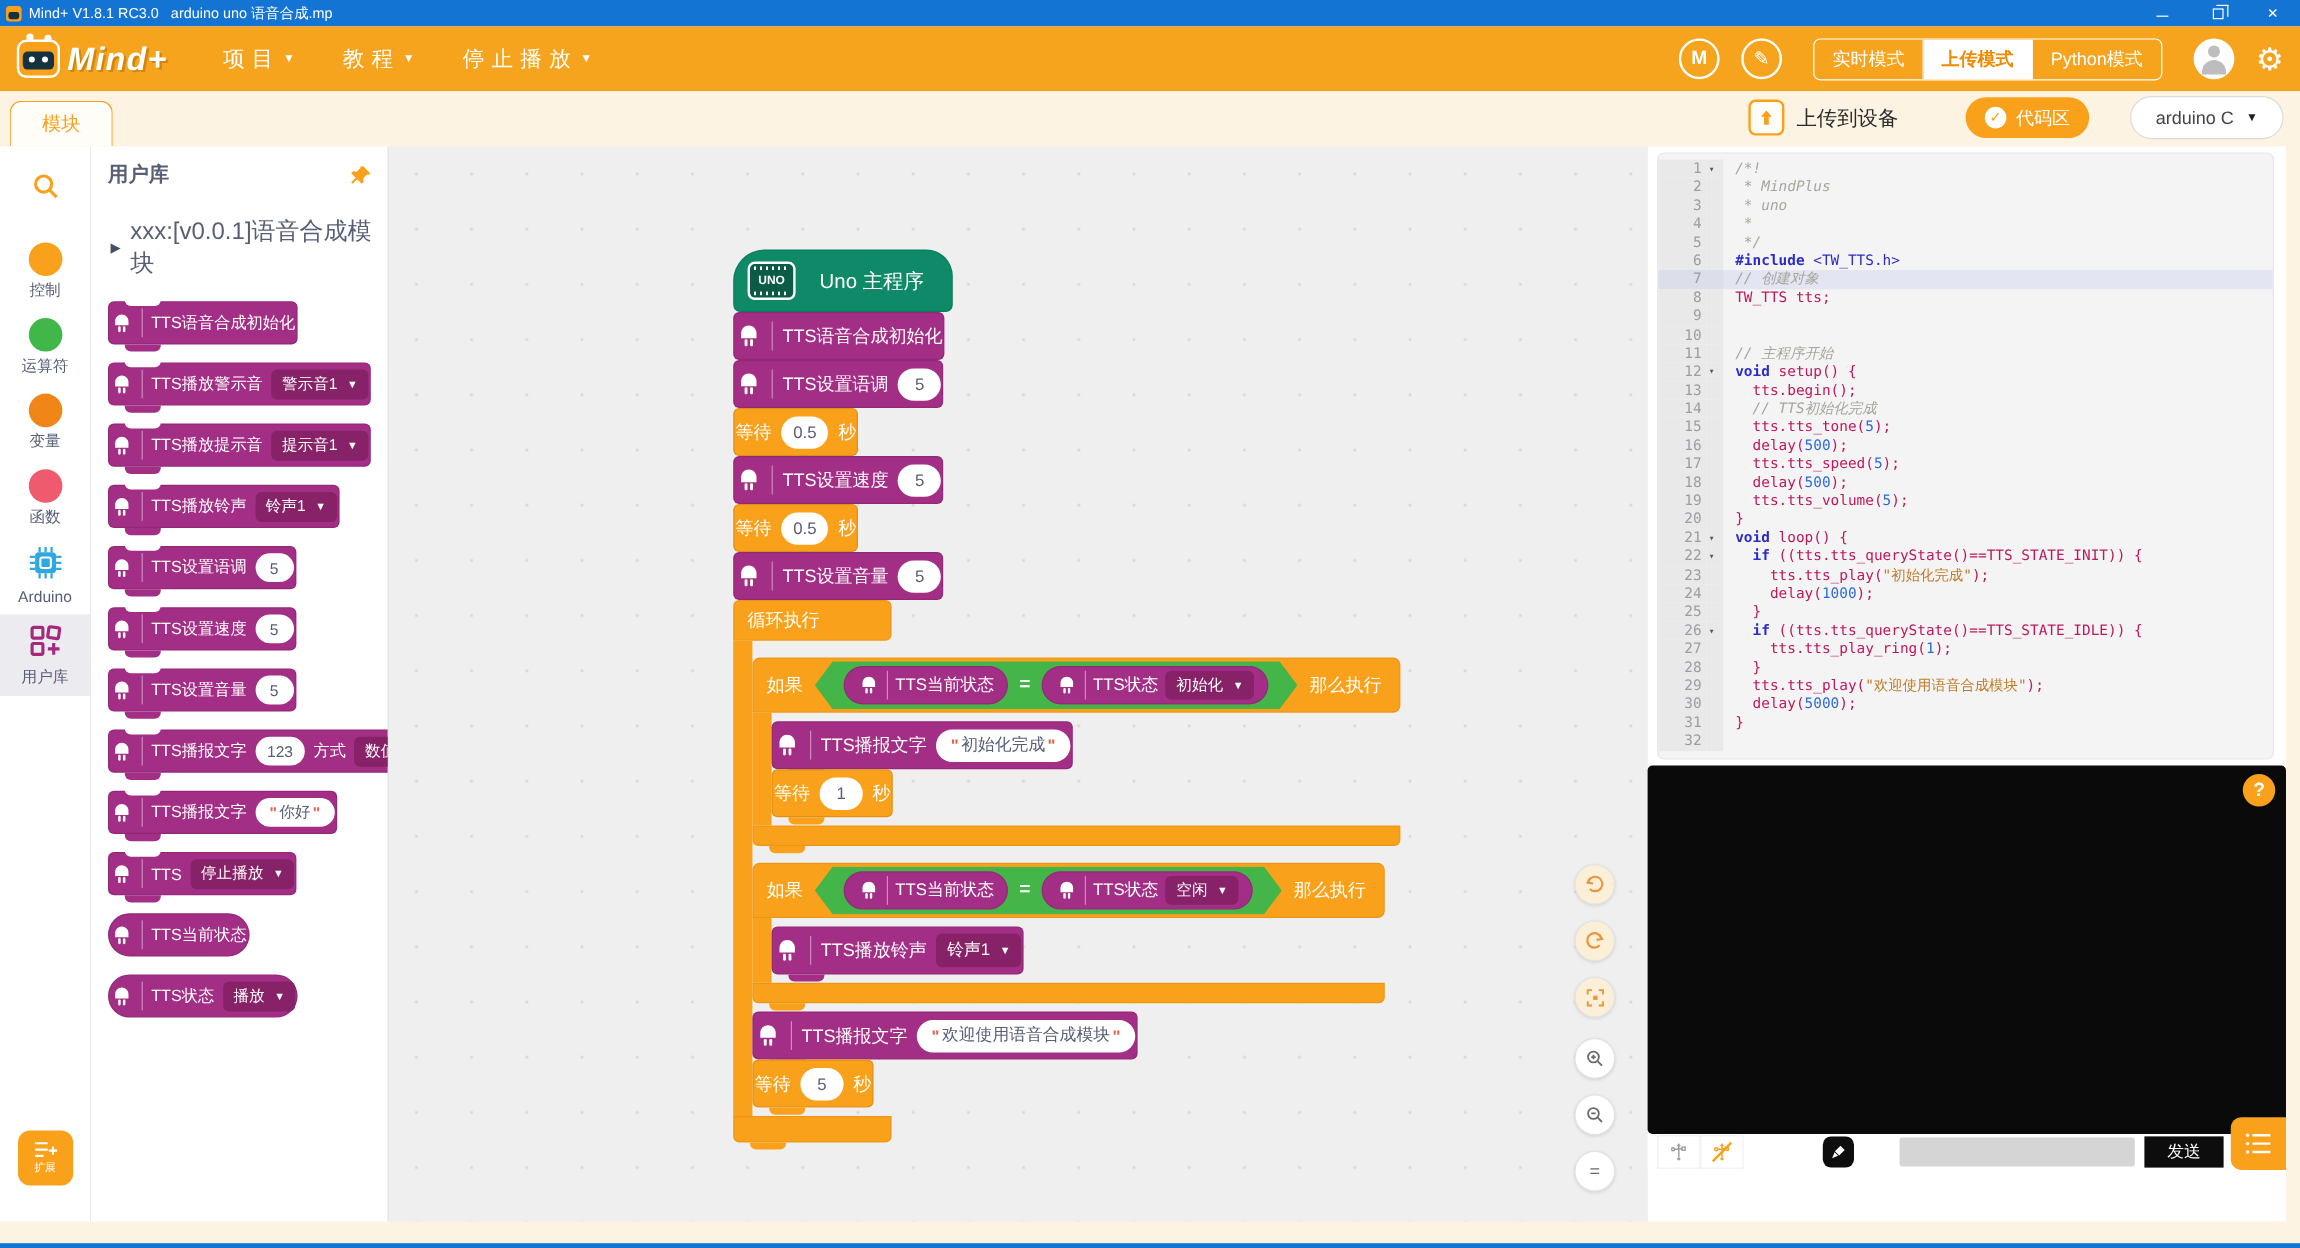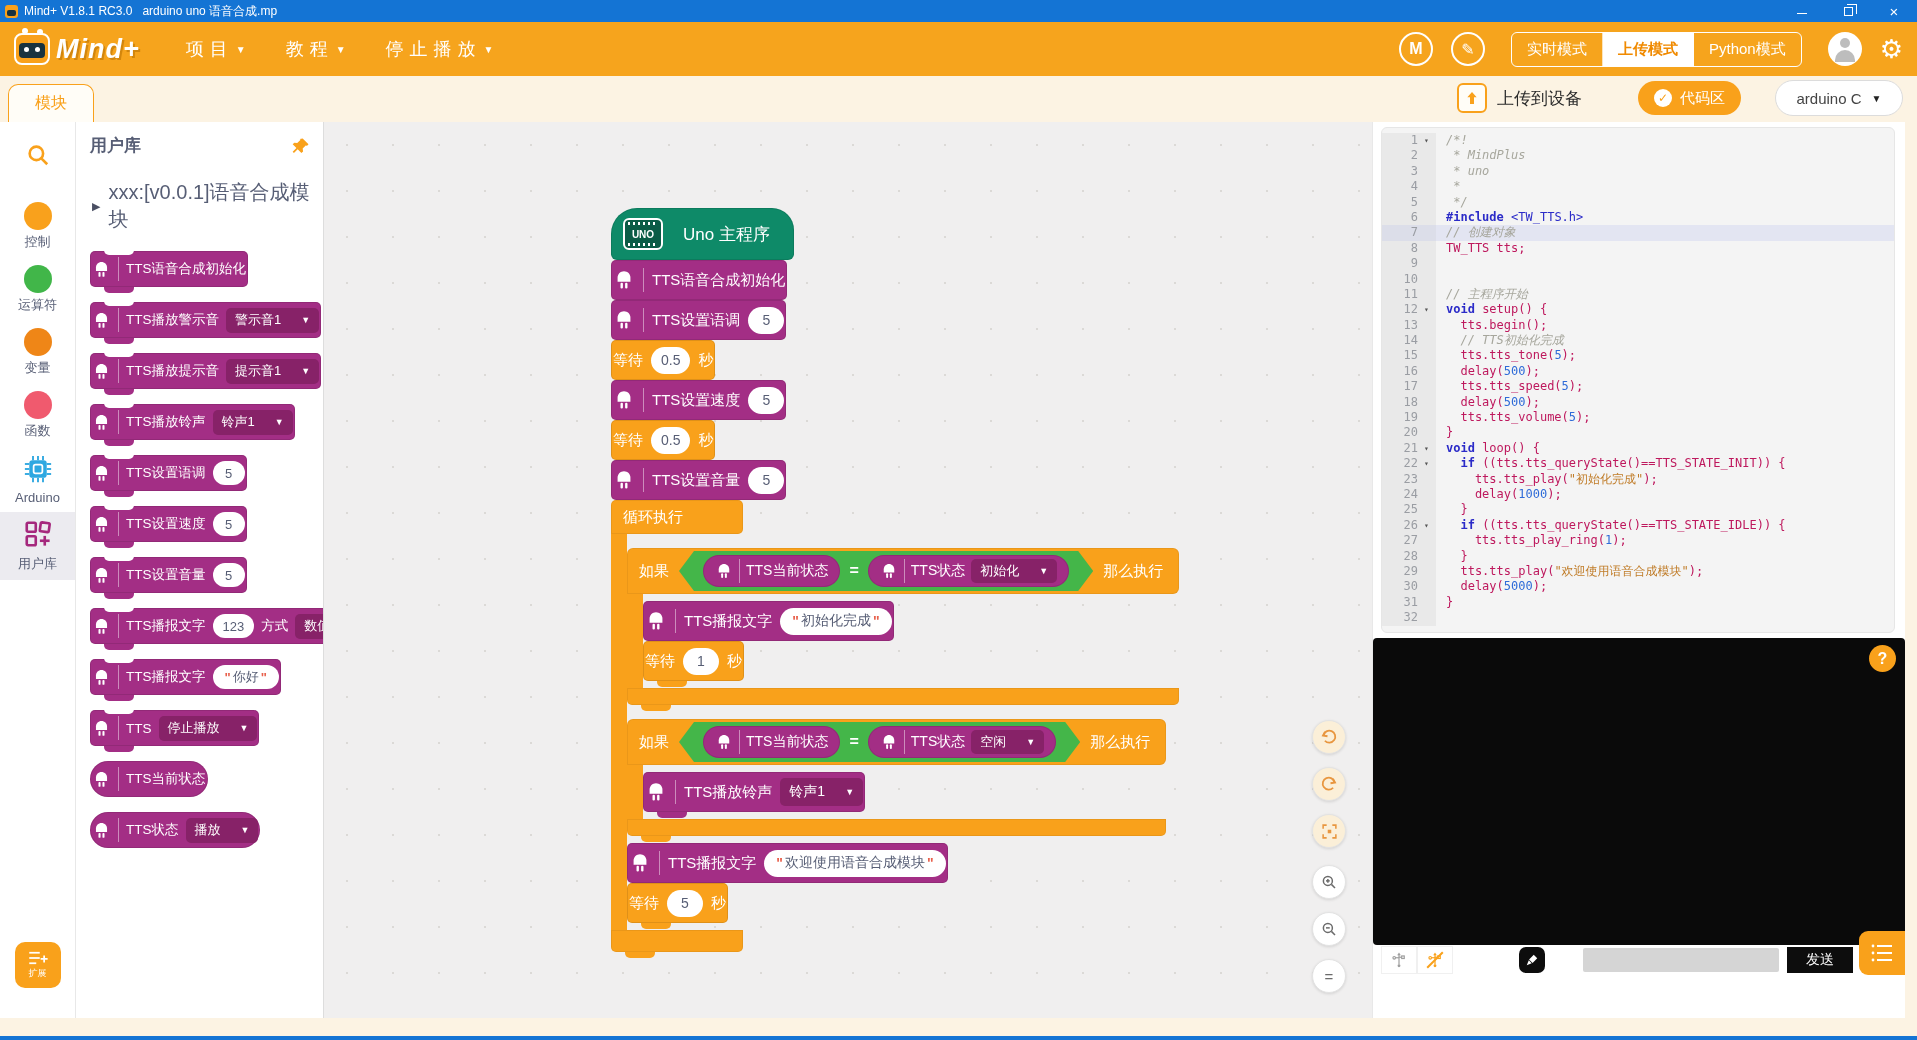--- a/index.html
+++ b/index.html
@@ -77,21 +77,21 @@
   
   .block { display:inline-flex; align-items:center; gap:8px; color:#fff; font-size:15px; font-weight:500; position:relative; height:40px; padding:0 2px; border-radius:5px; box-shadow:inset 0 0 0 1px rgba(0,0,0,.10); white-space:nowrap; }
   .block.magenta { background:#A32E85; }
   .block.orange { background:#F9A11B; }
   .block.reporter { border-radius:999px; }
   .block-icon { display:flex; align-items:center; }
   .icon-sep { width:1px; height:24px; background:rgba(255,255,255,.45); }
   .bpart { white-space:nowrap; }
   .bfield { background:#fff; color:#575E75; border-radius:999px; min-width:36px; height:27px; display:inline-flex; align-items:center; justify-content:center; padding:0 10px; font-size:14px; font-weight:normal; }
   .bfield .q { color:#E8604C; font-style:normal; font-weight:bold; margin:0 2px; }
-  .bselect { background:#872268; border-radius:5px; height:28px; display:inline-flex; align-items:center; gap:20px; padding:0 9px; font-size:14px; }
+  .bselect { background:#872268; border-radius:5px; height:28px; display:inline-flex; align-items:center; gap:8px; padding:0 9px; font-size:14px; }
   .bselect .car { font-size:9px; }
   .bump::after { content:""; position:absolute; left:14px; top:100%; width:30px; height:6px; background:inherit; border-radius:0 0 5px 5px; }
   .cut::before { content:""; position:absolute; left:14px; top:-1px; width:30px; height:5px; background:#fff; border-radius:0 0 5px 5px; }
   .lib-blocks .block { height:36px; font-size:13.5px; margin-bottom:15px; gap:7px; }
   .lib-blocks .bfield { height:24px; font-size:13px; min-width:32px; }
   .lib-blocks .bselect { height:25px; font-size:13px; }
   .lib-blocks .block-icon svg { width:19px; height:19px; }
   .lib-blocks { display:flex; flex-direction:column; align-items:flex-start; }
 
   

